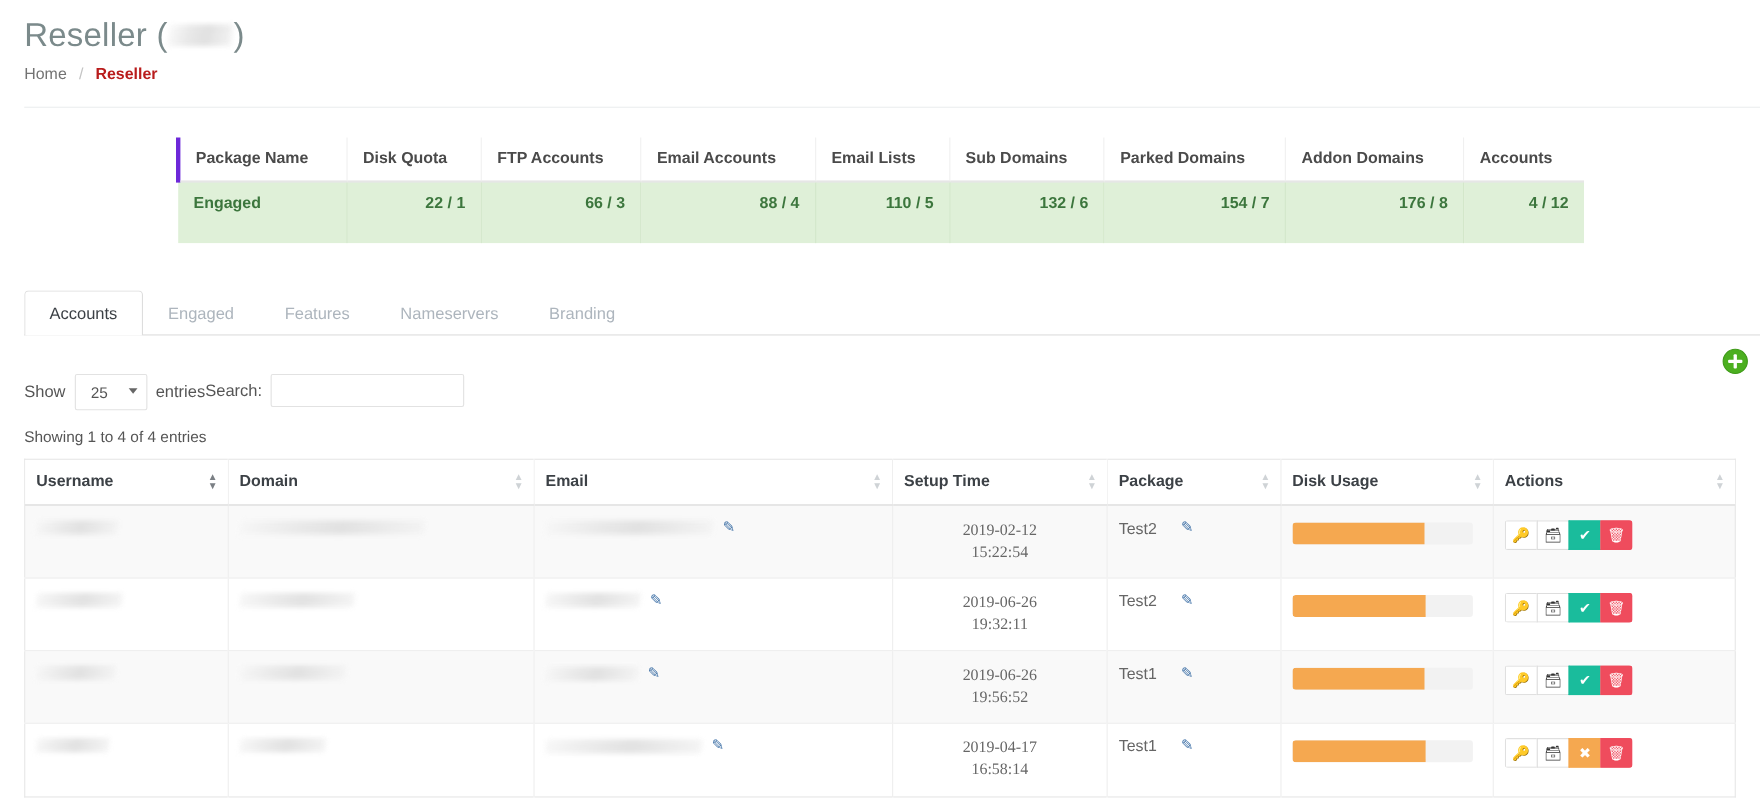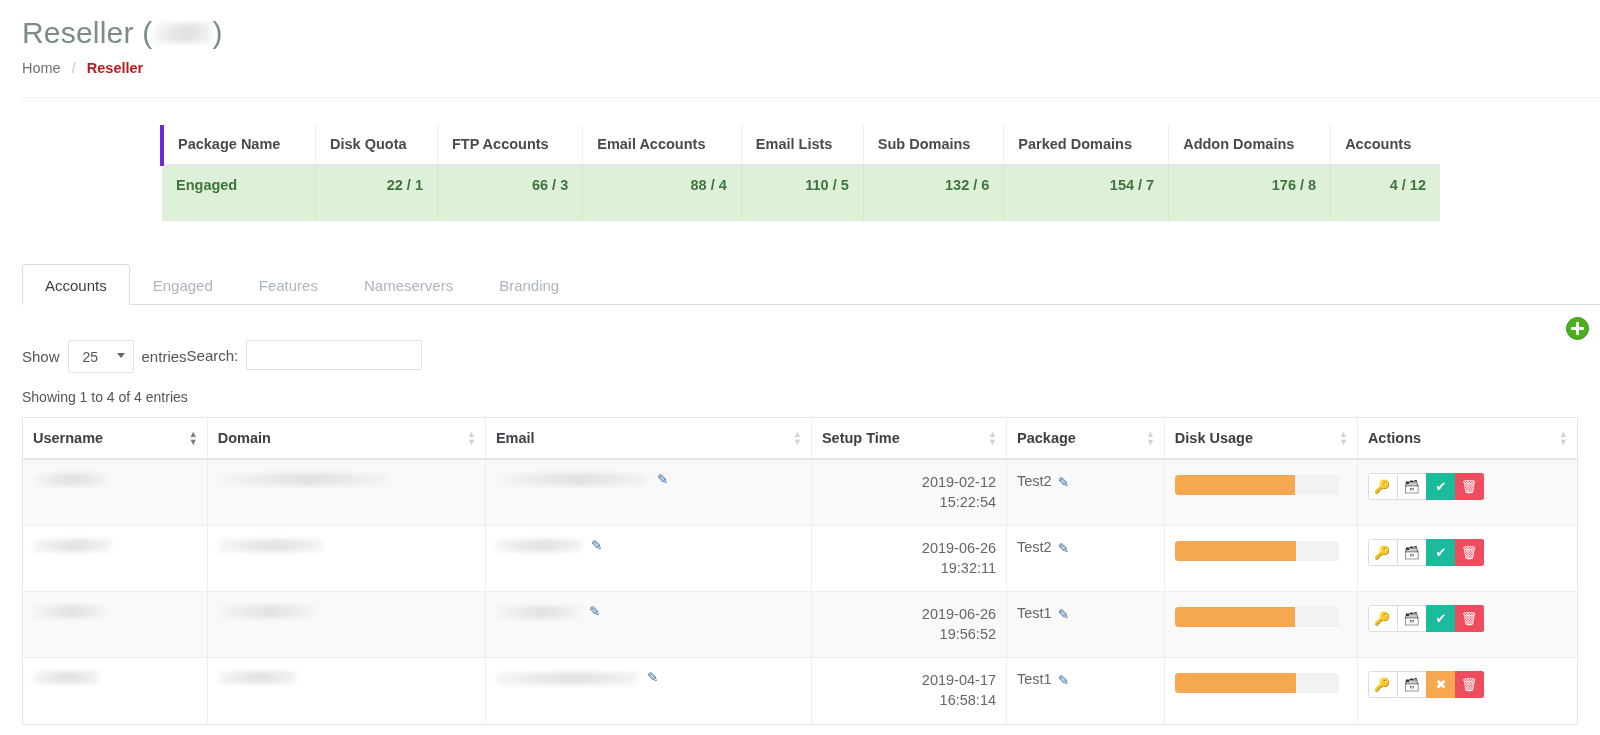--- a/index.html
+++ b/index.html
@@ -218,40 +218,40 @@
   table.dt tbody tr.even td { background: #fff; }
 
   .c-user   { width: 178px; }
   .c-domain { width: 268px; }
   .c-email  { width: 314px; }
   .c-setup  { width: 188px; text-align: right; }
   .c-pkg    { width: 152px; }
   .c-disk   { width: 186px; }
   .c-act    { width: 212px; }
 
-  td.setup { text-align: right; color: #666; line-height: 1.35; }
+  td.setup { text-align: center; color: #666; line-height: 1.35; font-family: Liberation Serif, serif; }
 
   .redact {
     display: block;
     height: 13px;
     border-radius: 2px;
     background: linear-gradient(100deg, #f7f7f7 0%, #e9e9e9 30%, #dfdfdf 55%, #f4f4f4 100%);
     filter: blur(2.3px);
     opacity: .9;
     transform: skewX(-7deg);
   }
   .r-w1 { width: 74px; }  .r-w2 { width: 78px; }
   .r-w3 { width: 72px; }  .r-w4 { width: 66px; }
   .r-d1 { width: 168px; } .r-d2 { width: 104px; }
   .r-d3 { width: 96px; }  .r-d4 { width: 78px; }
   .r-e1 { width: 152px; } .r-e2 { width: 86px; }
   .r-e3 { width: 84px; }  .r-e4 { width: 142px; }
 
   .email-cell { display: flex; align-items: center; gap: 9px; }
-  .pkg-cell  { display: flex; align-items: flex-end; gap: 6px; color: #666; }
+  .pkg-cell  { display: flex; align-items: flex-start; gap: 22px; color: #666; }
   .edit-ic { color: #3b6ea5; font-size: 13.5px; line-height: 1; cursor: pointer; }
 
   .progress {
     background: #f2f2f2;
     border-radius: 3px;
     height: 20px;
     width: 164px;
     overflow: hidden;
     margin-top: 2px;
   }

